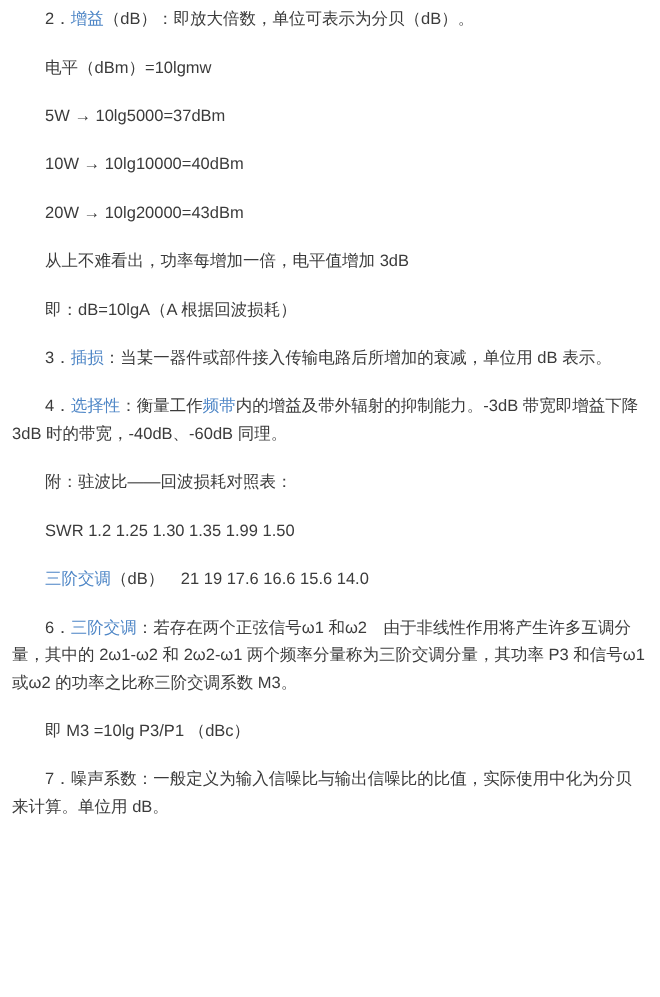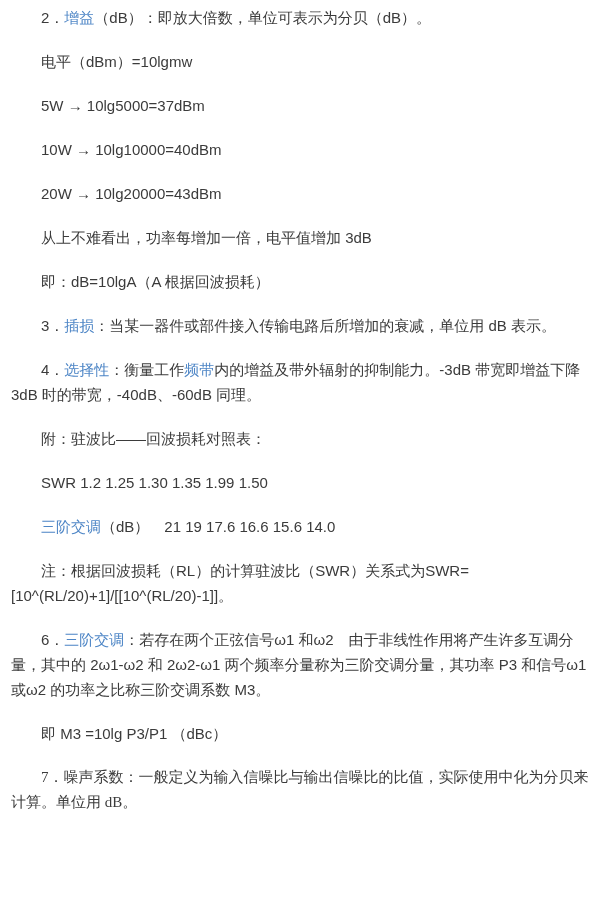--- a/index.html
+++ b/index.html
@@ -22,21 +22,21 @@
   .doc {
     padding: 5px 11px 0 11px;
     width: 600px;
   }
   .doc p {
     margin: 0 0 19px 0;
     text-indent: 30px;
     word-break: normal;
     overflow-wrap: break-word;
   }
-  .doc p:last-child { margin-bottom: 0; font-family: Liberation Serif, serif; }
+  .doc p:last-child { margin-bottom: 0; }
   .doc a.term-link {
     color: var(--link-color);
     text-decoration: none;
     cursor: pointer;
   }
 </style>
 </head>
 <body style="background: rgb(255, 255, 255);">
 
 <div class="doc">
@@ -45,17 +45,16 @@
     <p><span>5W → 10lg5000=37dBm</span></p>
     <p><span>10W → 10lg10000=40dBm</span></p>
     <p><span>20W → 10lg20000=43dBm</span></p>
     <p><span>从上不难看出，功率每增加一倍，电平值增加 3dB</span></p>
     <p><span>即：dB=10lgA（A 根据回波损耗）</span></p>
     <p><span>3．</span><a class="term-link">插损</a><span>：当某一器件或部件接入传输电路后所增加的衰减，单位用 dB 表示。</span></p>
     <p><span>4．</span><a class="term-link">选择性</a><span>：衡量工作</span><a class="term-link">频带</a><span>内的增益及带外辐射的抑制能力。-3dB 带宽即增益下降 3dB 时的带宽，-40dB、-60dB 同理。</span></p>
     <p><span>附：驻波比——回波损耗对照表：</span></p>
     <p><span>SWR 1.2 1.25 1.30 1.35 1.99 1.50</span></p>
     <p><a class="term-link">三阶交调</a><span>（dB）　21 19 17.6 16.6 15.6 14.0</span></p>
-    <p><span>注：根据回波损耗（RL）的计算驻波比（SWR）关系式为SWR=[10^(RL/20)+1]/[[10^(RL/20)-1]]。</span></p>
     <p><span>6．</span><a class="term-link">三阶交调</a><span>：若存在两个正弦信号ω1 和ω2　由于非线性作用将产生许多互调分量，其中的 2ω1-ω2 和 2ω2-ω1 两个频率分量称为三阶交调分量，其功率 P3 和信号ω1 或ω2 的功率之比称三阶交调系数 M3。</span></p>
     <p><span>即 M3 =10lg P3/P1 （dBc）</span></p>
     <p><span>7．噪声系数：一般定义为输入信噪比与输出信噪比的比值，实际使用中化为分贝来计算。单位用 dB。</span></p>
   </div>
 
 </body></html>

